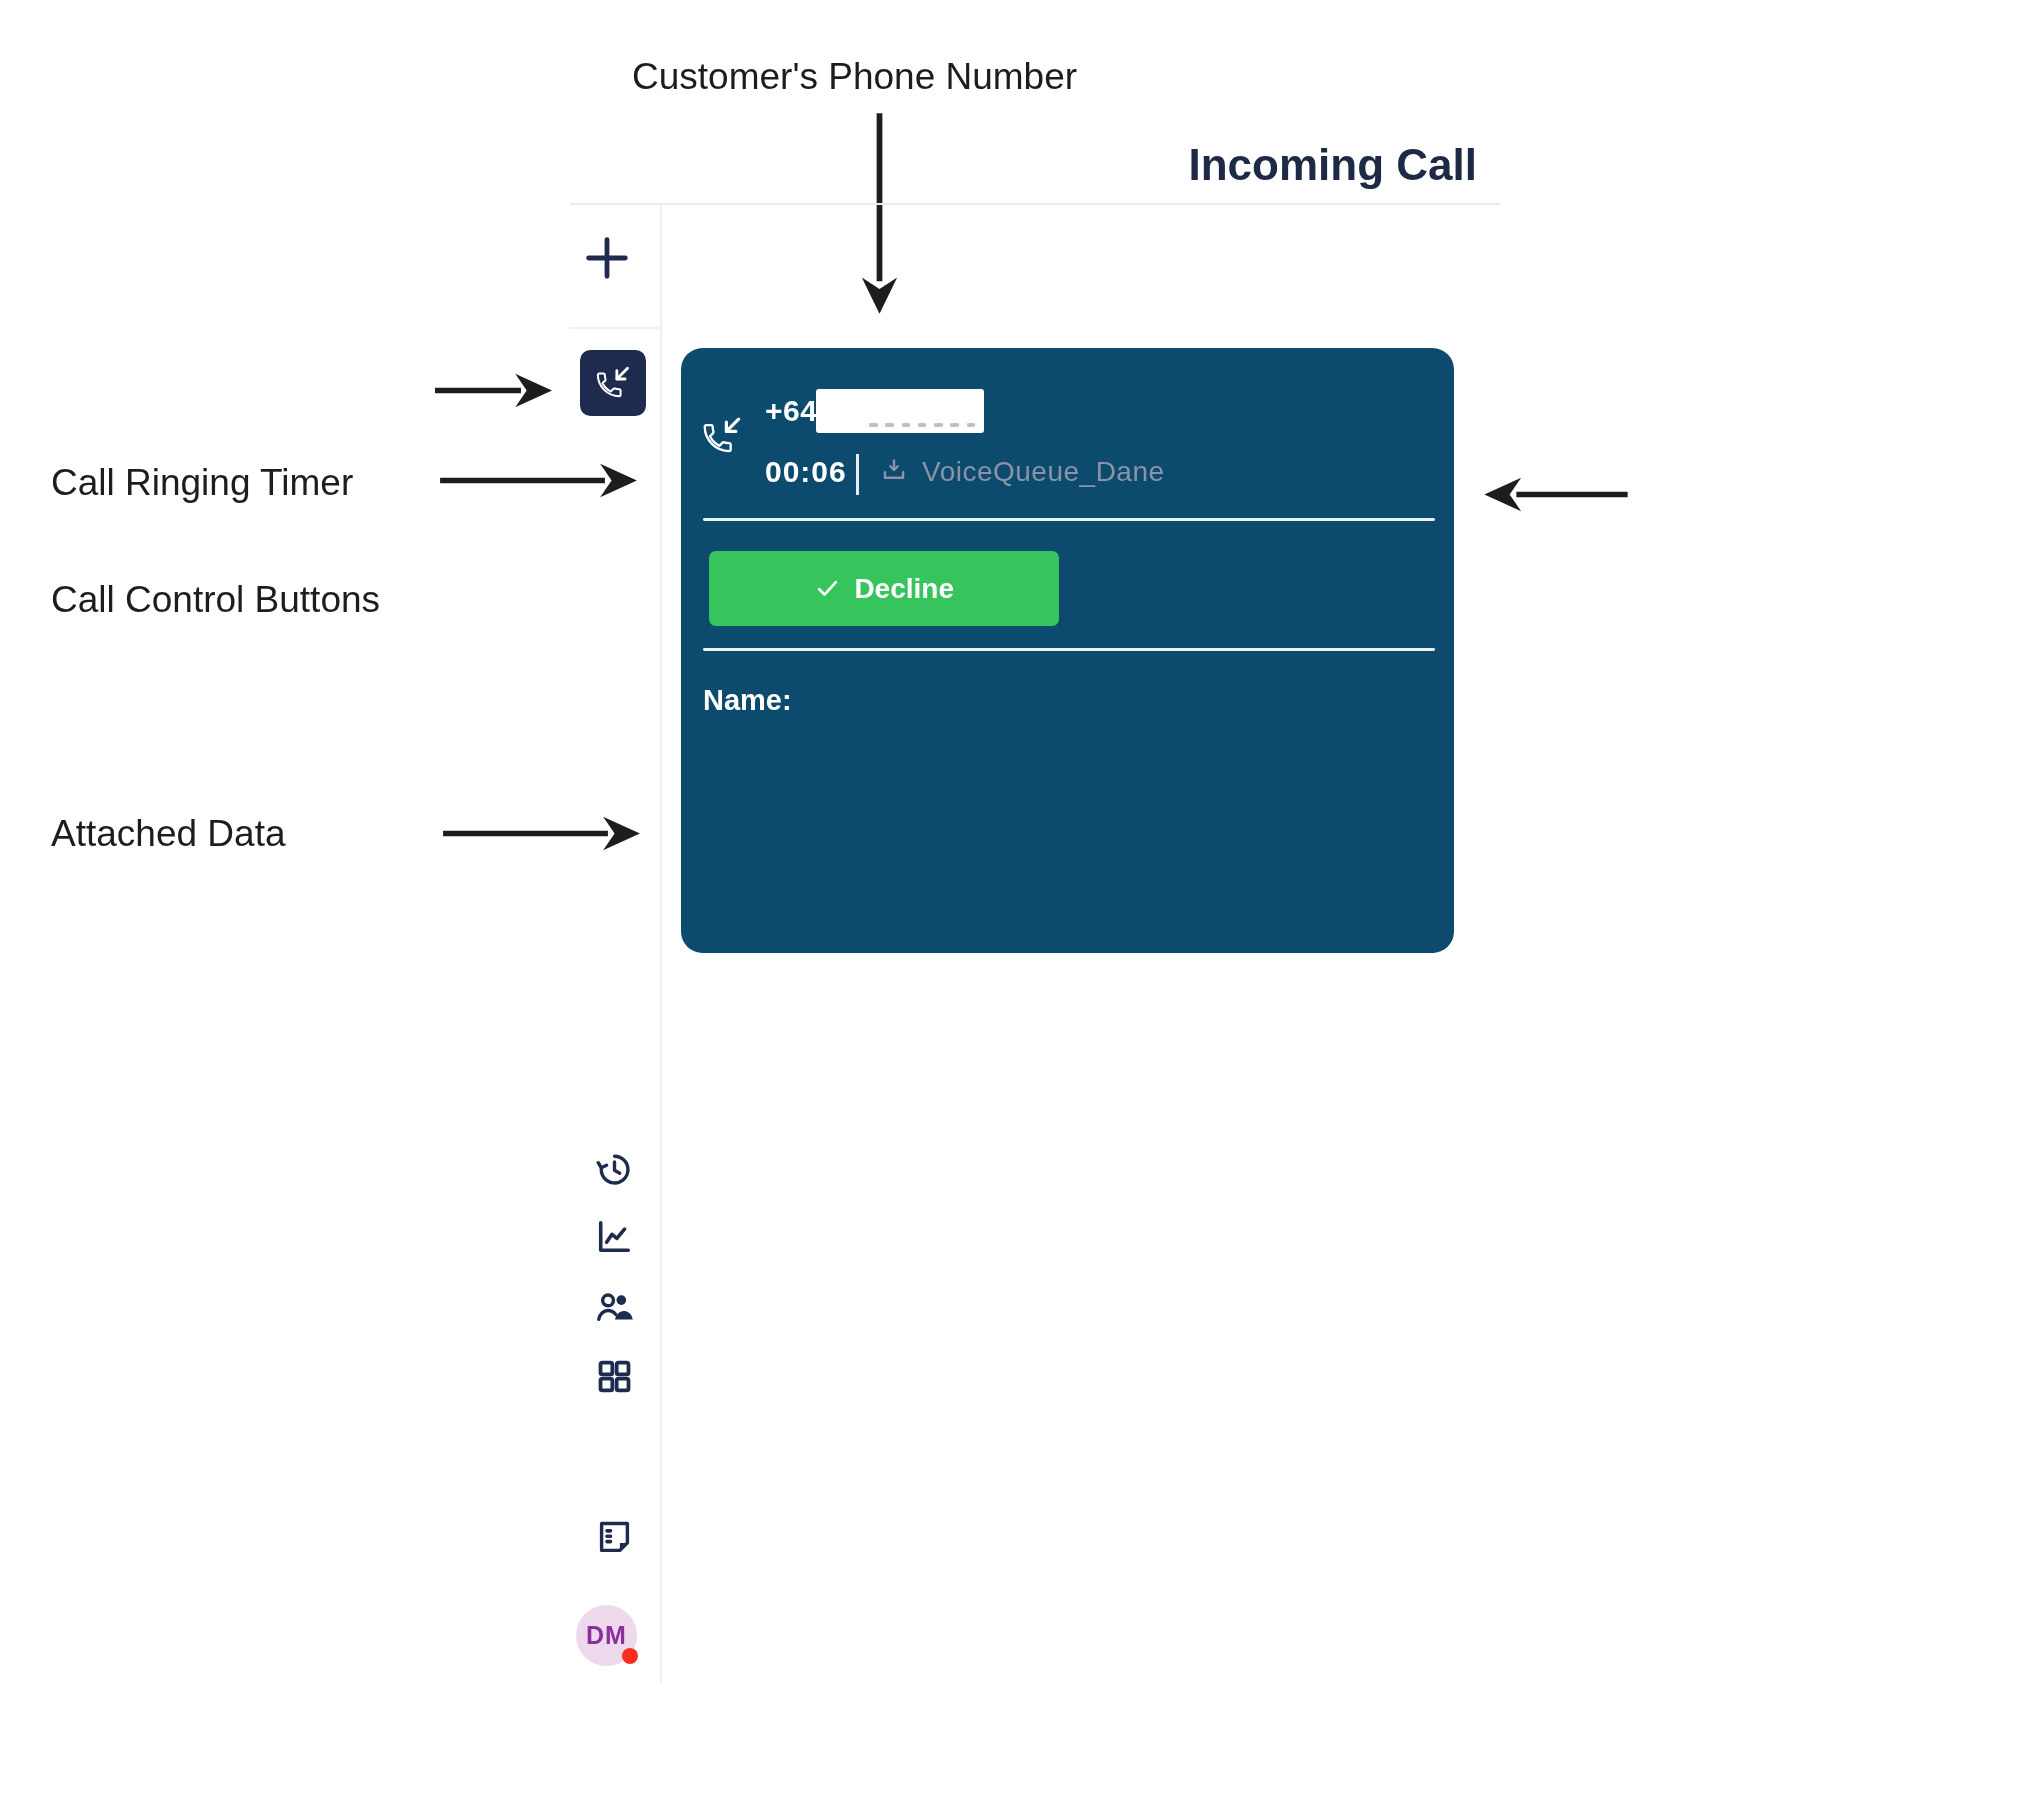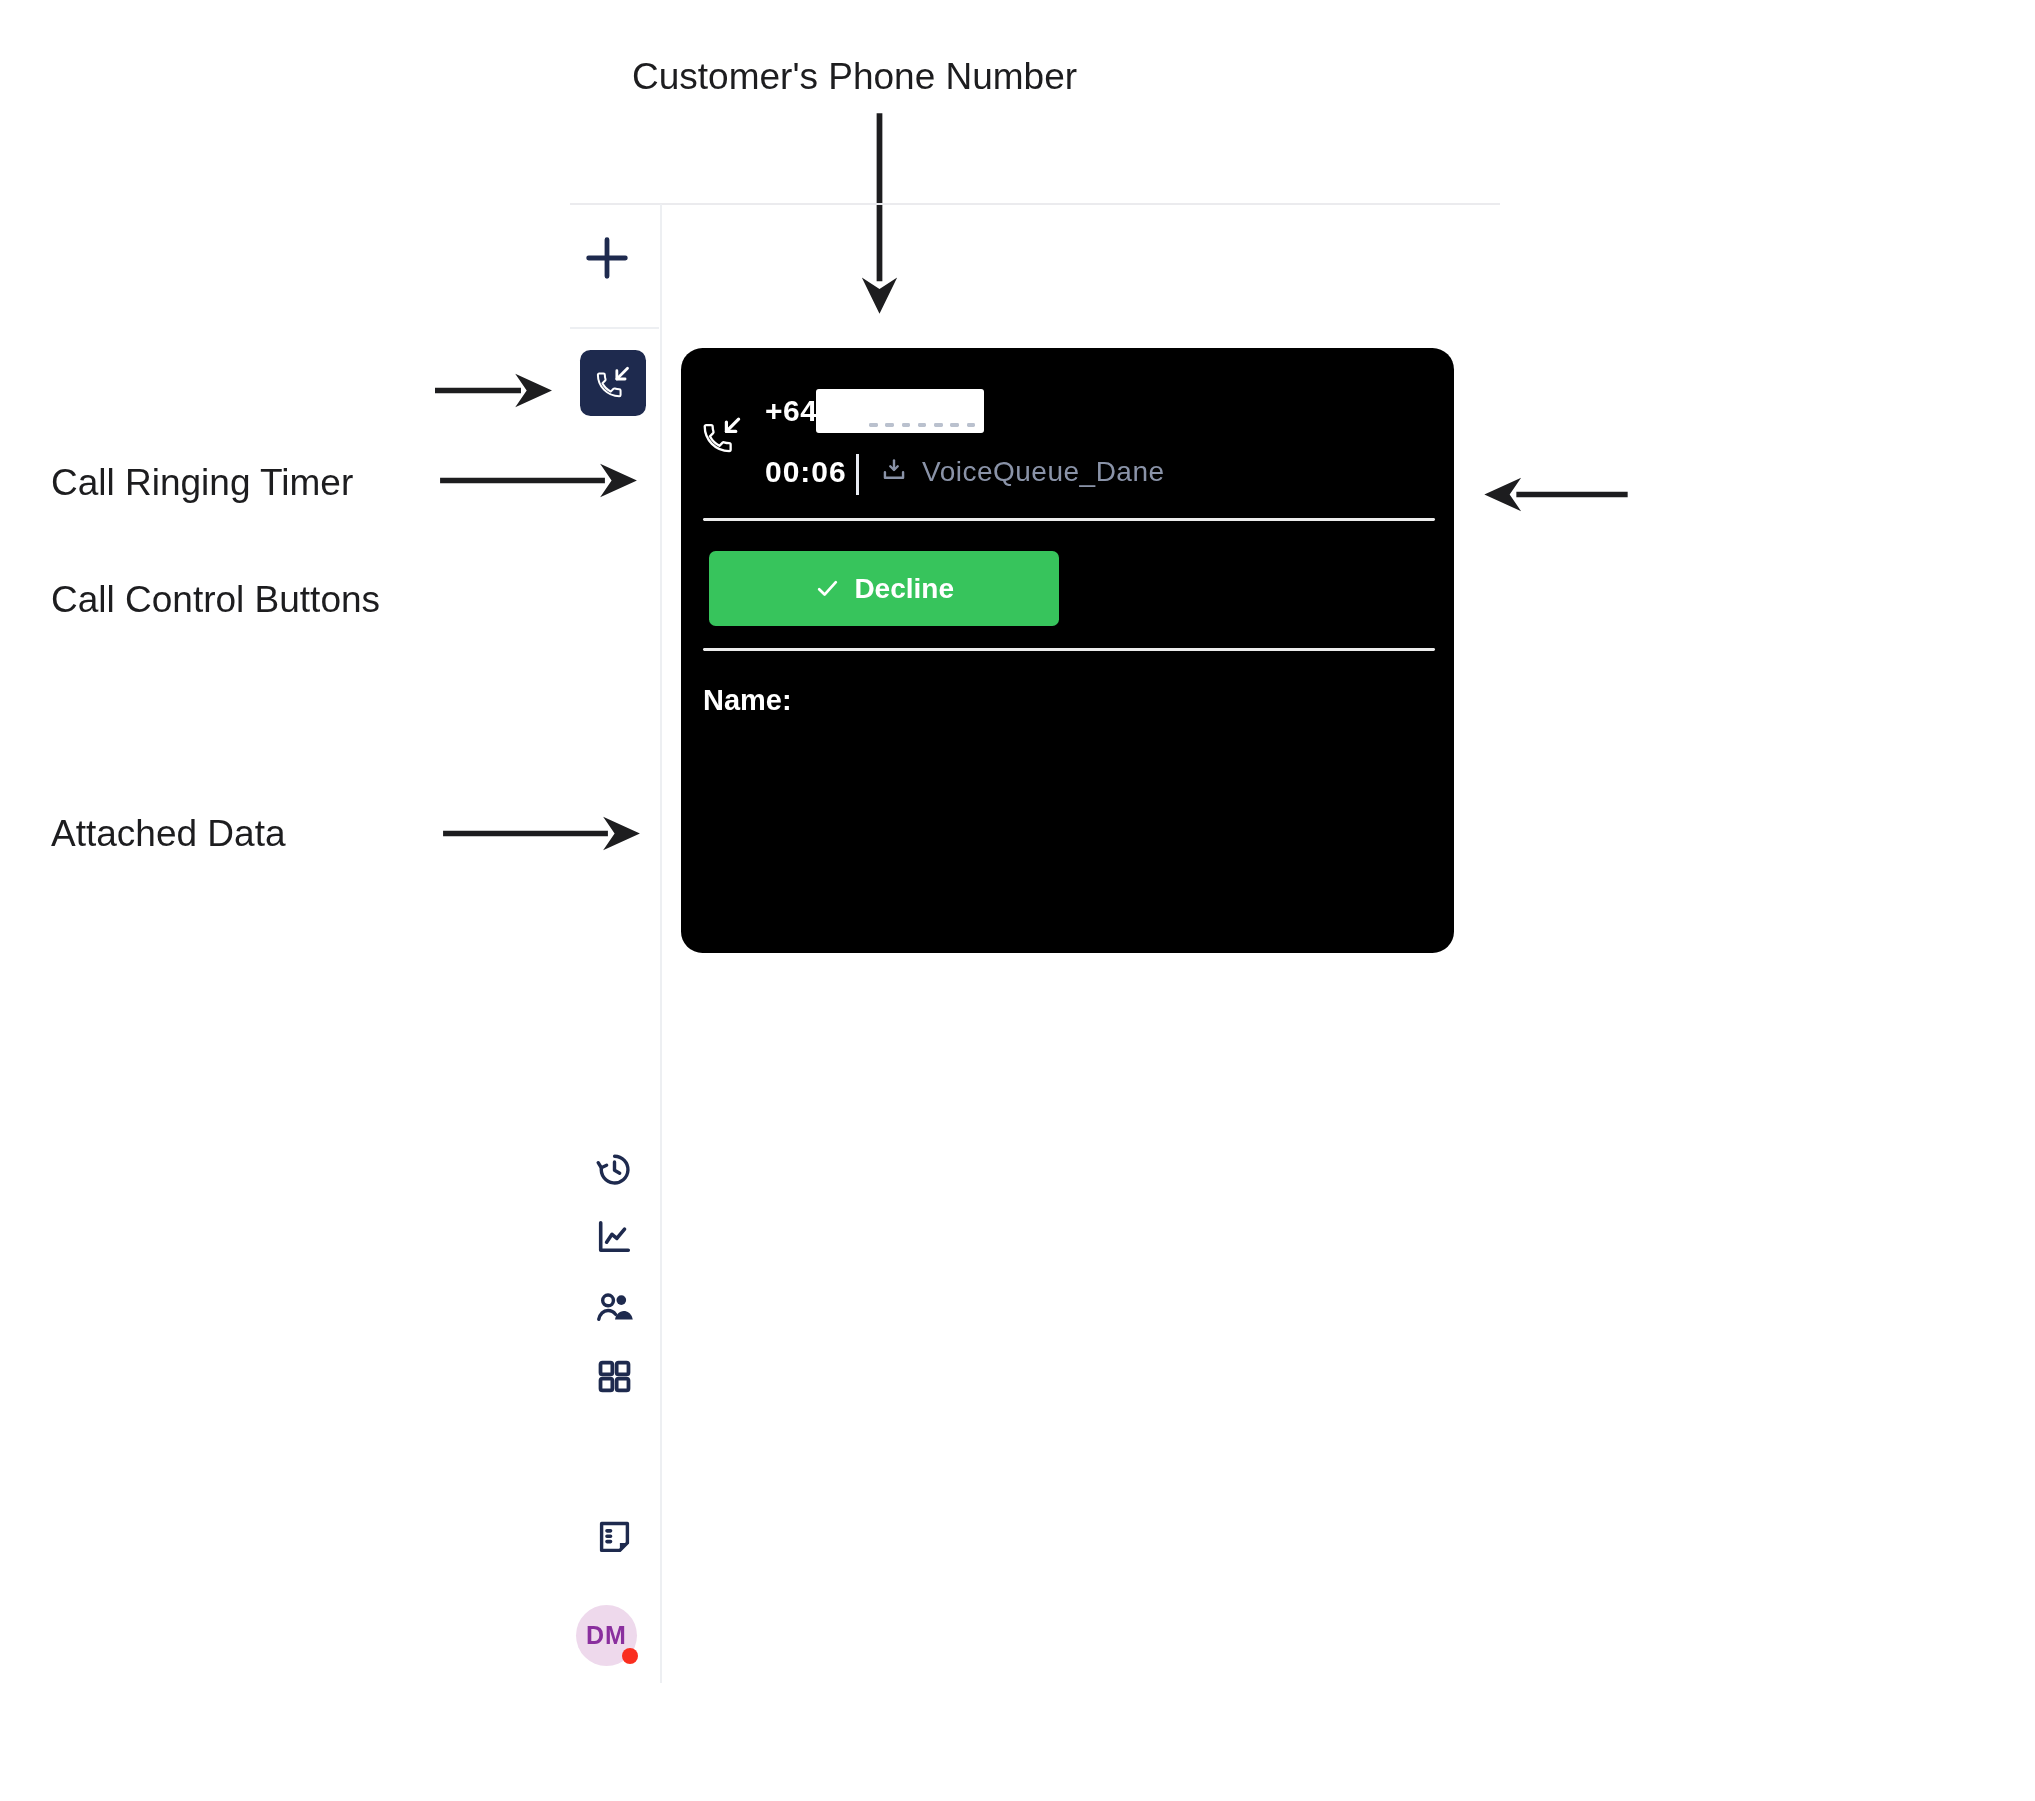--- a/index.html
+++ b/index.html
@@ -17,21 +17,21 @@
   
   .v-divider{background:#edeff2;width:1.9px;}
   .side-divider{background:#edeff2;height:1.9px;}
   .task-active{background:#1e2a4e;border-radius:10.5px;display:flex;align-items:center;justify-content:center;}
   .nav-ic{color:#1e2a4e;display:flex;align-items:center;justify-content:center;}
   .avatar{background:#eed9ec;border-radius:50%;display:flex;align-items:center;justify-content:center;}
   .avatar-txt{font-size:25px;font-weight:bold;color:#8a2f9e;letter-spacing:1px;}
   .status-dot{background:#fa2e1f;border-radius:50%;width:16.3px;height:16.3px;}
 
   
-  .card{background:#000000;border-radius:21.5px;}
+  .card{background:#0c4a6e;border-radius:21.5px;}
   .card-number{font-size:30px;font-weight:bold;color:#ffffff;letter-spacing:0.5px;}
   .redact{background:#ffffff;border-radius:2.9px;}
   .remnant{background:#aeb6c6;opacity:.85;border-radius:1.4px;width:8.6px;height:4.3px;display:inline-block;margin-right:7.7px;}
   .card-timer{font-size:30px;font-weight:bold;color:#ffffff;letter-spacing:1px;}
   .pipe{background:#e8ebf2;width:2.9px;height:41px;}
   .queue{font-size:28px;color:#8a93a8;letter-spacing:0.5px;white-space:nowrap;}
   .card-divider{background:rgba(255,255,255,.92);height:3.4px;border-radius:1.4px;}
   .btn{border-radius:6.7px;display:flex;align-items:center;justify-content:center;gap:13.4px;
        font-size:28px;font-weight:bold;color:#ffffff;cursor:pointer;border:none;}
   .btn-accept{background:#37c45c;}
@@ -84,20 +84,21 @@
     </svg>
   </div>
 
   <div class="abs arrow" style="left:1484px;top:473px;">
     <svg width="144" height="43" viewBox="0 0 300 90">
       <line x1="300" y1="45" x2="67" y2="45" stroke="currentColor" stroke-width="12"></line>
       <path d="M0 45 L77 10 L53 45 L77 80 Z" fill="currentColor"></path>
     </svg>
   </div>
 
+  <div class="abs header-title" style="left:1149px;top:140px;width:328px;text-align:right;">Incoming Call</div>
   <div class="abs hdr-divider" style="left:570px;top:203px;width:930px;"></div>
 
   <div class="abs v-divider" style="left:660px;top:204px;height:1479px;"></div>
 
   <div class="abs" style="left:582px;top:233px;color:#1e2a4e;">
     <span>
       <svg width="50" height="50" viewBox="0 0 24 24" fill="none" stroke="currentColor" stroke-width="2.3" stroke-linecap="round">
         <path d="M12 3.2v17.6M3.2 12h17.6"></path>
       </svg>
     </span>

